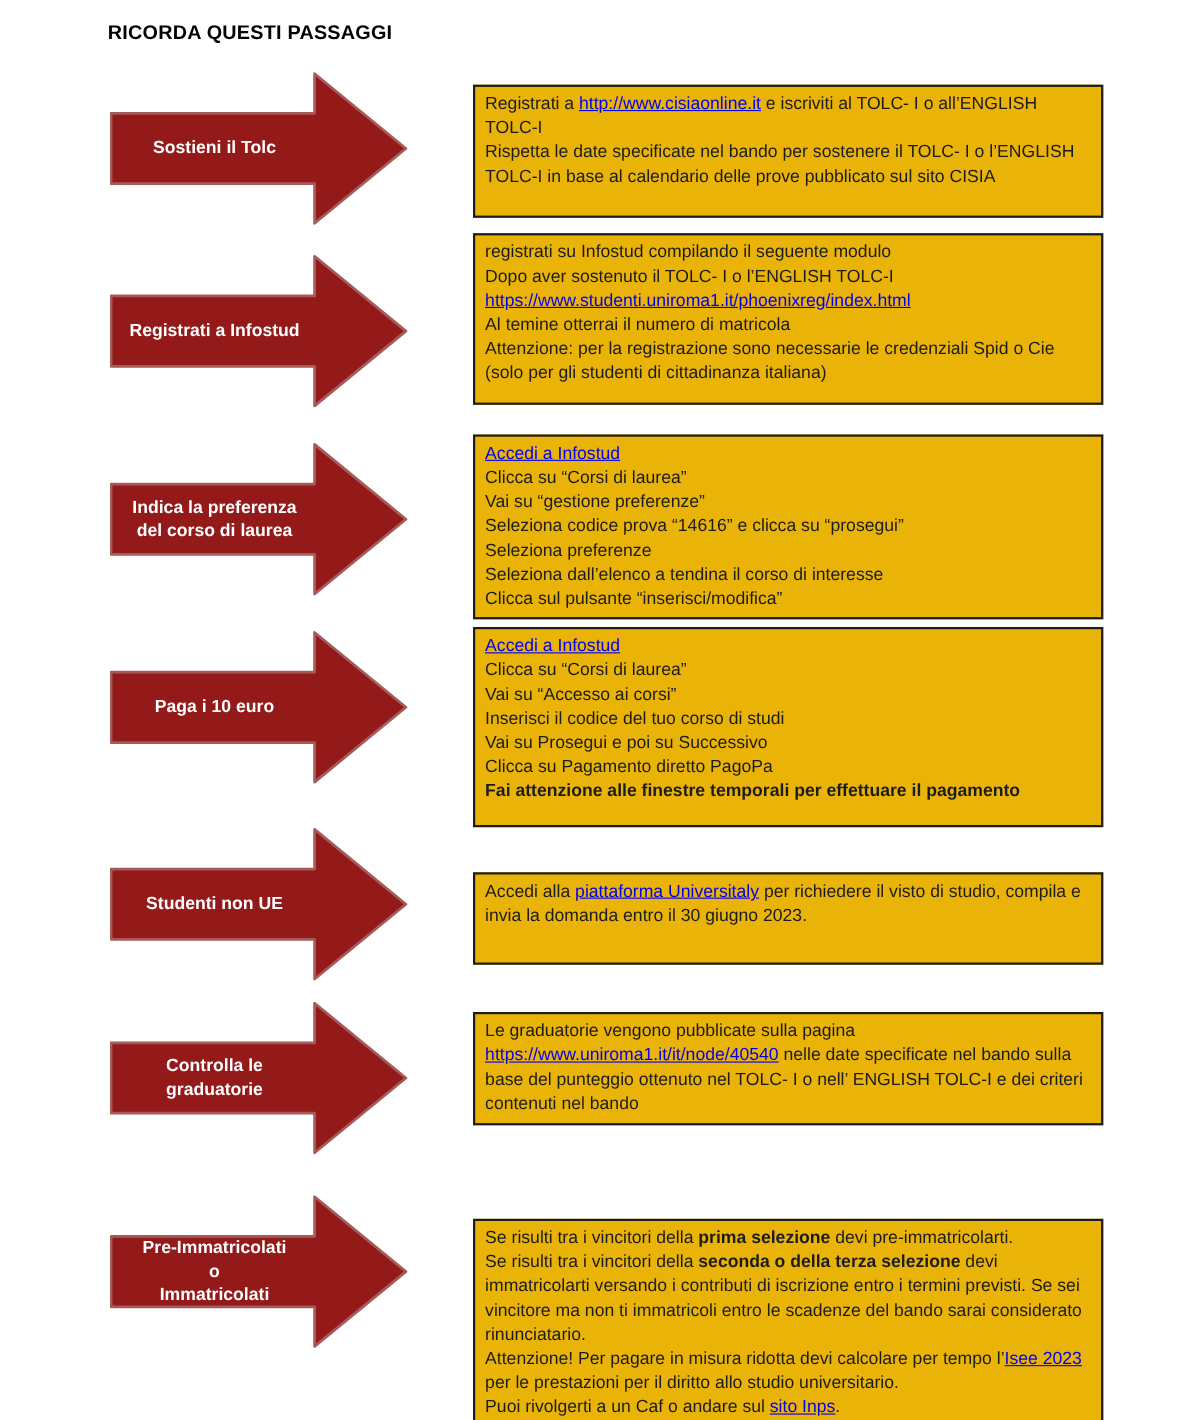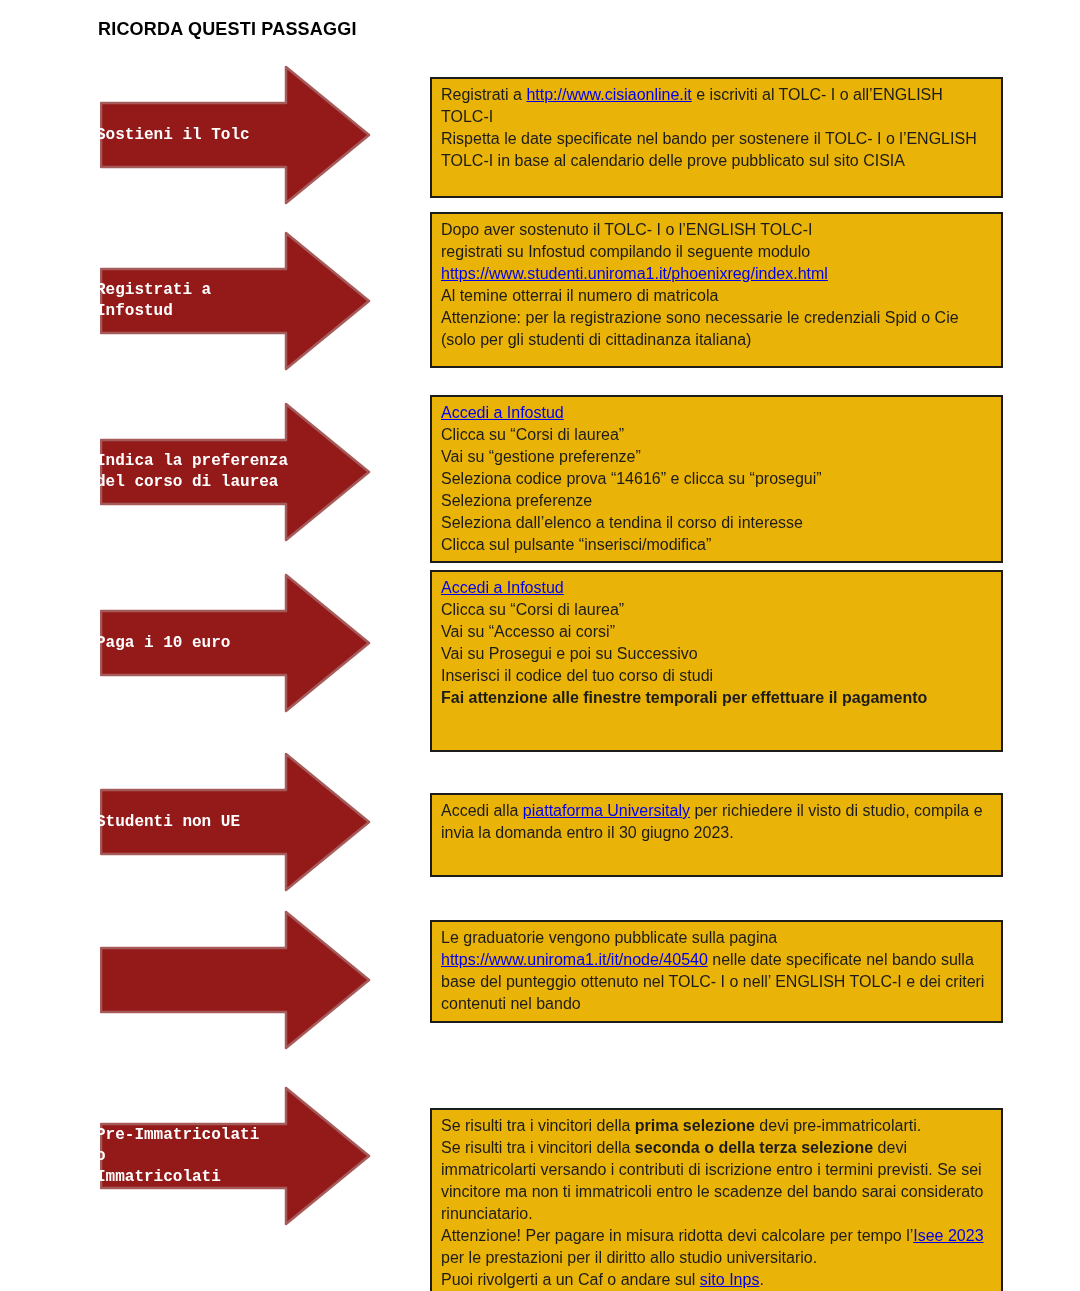--- a/index.html
+++ b/index.html
@@ -34,25 +34,25 @@
     left:100px;
     width:272px;
     height:140px;
   }
   .arrow svg{position:absolute;left:0;top:0;display:block;}
   .arrow-label{
     position:absolute;
     left:-4px; top:50%;
     width:198px;
     transform:translateY(-50%);
+    text-align:center;
     color:var(--arrow-label);
     font-size:16px;
     font-weight:bold;
     line-height:21px;
-    font-family:Liberation Mono, monospace;
   }
   .box{
     position:absolute;
     left:430px;
     width:573px;
     box-sizing:border-box;
     border:2px solid var(--box-border);
     background:#eab308;
     padding:5px 8px 5px 9px;
     font-size:16px;
@@ -86,22 +86,22 @@
   </div>
 
   <div>
     <div class="arrow" style="top: 231px;">
       <svg width="272" height="140" viewBox="0 0 272 140">
         <polygon points="1,38 186,38 186,2 269,70 186,138 186,102 1,102" fill="var(--arrow-fill)" stroke="var(--arrow-stroke)" stroke-width="2.5" stroke-linejoin="round"></polygon>
       </svg>
       <div class="arrow-label">Registrati a Infostud</div>
     </div>
     <div class="box" style="top: 212px; min-height: 156px;">
+          <div class="para"><span>registrati su Infostud compilando il seguente modulo</span></div>
           <div class="para"><span>Dopo aver sostenuto il TOLC- I o l’ENGLISH TOLC-I</span></div>
-          <div class="para"><span>registrati su Infostud compilando il seguente modulo</span></div>
           <div class="para"><a class="link">https://www.studenti.uniroma1.it/phoenixreg/index.html</a></div>
           <div class="para"><span>Al temine otterrai il numero di matricola</span></div>
           <div class="para"><span>Attenzione: per la registrazione sono necessarie le credenziali Spid o Cie (solo per gli studenti di cittadinanza italiana)</span></div>
         </div>
   </div>
 
   <div>
     <div class="arrow" style="top: 402px;">
       <svg width="272" height="140" viewBox="0 0 272 140">
         <polygon points="1,38 186,38 186,2 269,70 186,138 186,102 1,102" fill="var(--arrow-fill)" stroke="var(--arrow-stroke)" stroke-width="2.5" stroke-linejoin="round"></polygon>
@@ -123,22 +123,23 @@
     <div class="arrow" style="top: 573px;">
       <svg width="272" height="140" viewBox="0 0 272 140">
         <polygon points="1,38 186,38 186,2 269,70 186,138 186,102 1,102" fill="var(--arrow-fill)" stroke="var(--arrow-stroke)" stroke-width="2.5" stroke-linejoin="round"></polygon>
       </svg>
       <div class="arrow-label">Paga i 10 euro</div>
     </div>
     <div class="box" style="top: 570px; min-height: 182px;">
           <div class="para"><a class="link">Accedi a Infostud</a></div>
           <div class="para"><span>Clicca su “Corsi di laurea”</span></div>
           <div class="para"><span>Vai su “Accesso ai corsi”</span></div>
+          <div class="para"><span>Inserisci il codice del tuo corso di studi</span></div>
           <div class="para"><span>Vai su Prosegui e poi su Successivo</span></div>
-          <div class="para"><span>Inserisci il codice del tuo corso di studi</span></div>
+          <div class="para"><span>Clicca su Pagamento diretto PagoPa</span></div>
           <div class="para"><b class="run-bold">Fai attenzione alle finestre temporali per effettuare il pagamento</b></div>
         </div>
   </div>
 
   <div>
     <div class="arrow" style="top: 752px;">
       <svg width="272" height="140" viewBox="0 0 272 140">
         <polygon points="1,38 186,38 186,2 269,70 186,138 186,102 1,102" fill="var(--arrow-fill)" stroke="var(--arrow-stroke)" stroke-width="2.5" stroke-linejoin="round"></polygon>
       </svg>
       <div class="arrow-label">Studenti non UE</div>
@@ -146,20 +147,21 @@
     <div class="box" style="top: 793px; min-height: 84px;">
           <div class="para"><span>Accedi alla </span><a class="link">piattaforma Universitaly</a><span> per richiedere il visto di studio, compila e invia la domanda entro il 30 giugno 2023.</span></div>
         </div>
   </div>
 
   <div>
     <div class="arrow" style="top: 910px;">
       <svg width="272" height="140" viewBox="0 0 272 140">
         <polygon points="1,38 186,38 186,2 269,70 186,138 186,102 1,102" fill="var(--arrow-fill)" stroke="var(--arrow-stroke)" stroke-width="2.5" stroke-linejoin="round"></polygon>
       </svg>
+      <div class="arrow-label">Controlla le<br>graduatorie</div>
     </div>
     <div class="box" style="top: 920px; min-height: 103px;">
           <div class="para"><span>Le graduatorie vengono pubblicate sulla pagina </span><a class="link">https://www.uniroma1.it/it/node/40540</a><span> nelle date specificate nel bando sulla base del punteggio ottenuto nel TOLC- I o nell’ ENGLISH TOLC-I e dei criteri contenuti nel bando</span></div>
         </div>
   </div>
 
   <div>
     <div class="arrow" style="top: 1086px;">
       <svg width="272" height="140" viewBox="0 0 272 140">
         <polygon points="1,38 186,38 186,2 269,70 186,138 186,102 1,102" fill="var(--arrow-fill)" stroke="var(--arrow-stroke)" stroke-width="2.5" stroke-linejoin="round"></polygon>

